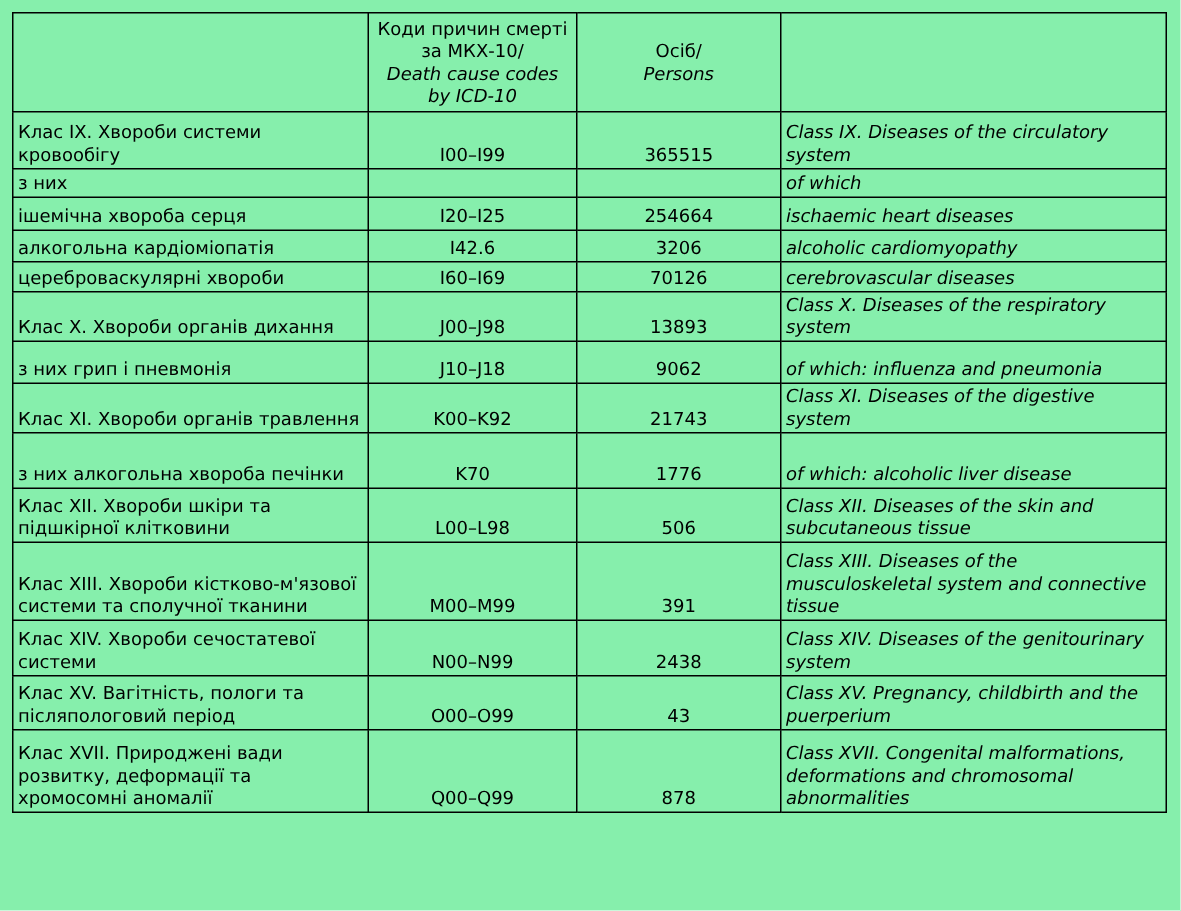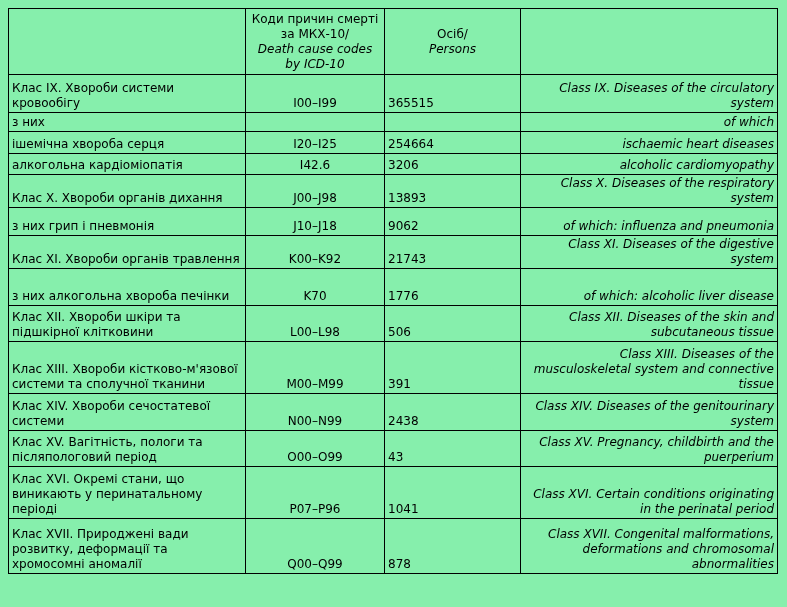--- a/index.html
+++ b/index.html
@@ -33,22 +33,22 @@
   .stat-table thead th {
     vertical-align: middle;
     text-align: center;
     height: 66px;
   }
   .stat-table tbody td {
     vertical-align: bottom;
   }
   .c1 { width: 237px; text-align: left; }
   .c2 { width: 139px; text-align: center; }
-  .c3 { width: 136px; text-align: left; padding-right: 4px; }
-  .c4 { width: 257px; text-align: right; }
+  .c3 { width: 136px; text-align: center; padding-right: 4px; }
+  .c4 { width: 257px; text-align: left; }
   .it { font-style: italic; }
   .ind { padding-left: 9px; }
   .ind-en { padding-left: 12px; }
 </style>
 </head>
 <body>
 
 <div class="page">
   <table class="stat-table">
     <thead>
@@ -85,20 +85,26 @@
           <td class="c2">I20–I25</td>
           <td class="c3">254664</td>
           <td class="c4 it ind-en">ischaemic heart diseases</td>
         </tr>
         <tr style="height: 21px;">
           <td class="c1 ind">алкогольна кардіоміопатія</td>
           <td class="c2">I42.6</td>
           <td class="c3">3206</td>
           <td class="c4 it ind-en">alcoholic cardiomyopathy</td>
         </tr>
+        <tr style="height: 20px;">
+          <td class="c1 ind">цереброваскулярні хвороби</td>
+          <td class="c2">I60–I69</td>
+          <td class="c3">70126</td>
+          <td class="c4 it ind-en">cerebrovascular diseases</td>
+        </tr>
         <tr style="height: 30px;">
           <td class="c1">Клас X. Хвороби органів дихання</td>
           <td class="c2">J00–J98</td>
           <td class="c3">13893</td>
           <td class="c4 it">Class X. Diseases of the respiratory system</td>
         </tr>
         <tr style="height: 28px;">
           <td class="c1 ind">з них грип і пневмонія</td>
           <td class="c2">J10–J18</td>
           <td class="c3">9062</td>
@@ -133,26 +139,20 @@
           <td class="c2">N00–N99</td>
           <td class="c3">2438</td>
           <td class="c4 it">Class XIV. Diseases of the genitourinary system</td>
         </tr>
         <tr style="height: 36px;">
           <td class="c1">Клас XV. Вагітність, пологи та післяпологовий період</td>
           <td class="c2">O00–O99</td>
           <td class="c3">43</td>
           <td class="c4 it">Class XV. Pregnancy, childbirth and the puerperium</td>
         </tr>
-        <tr style="height: 52px;">
-          <td class="c1">Клас XVI. Окремі стани, що виникають у перинатальному періоді</td>
-          <td class="c2">P07–P96</td>
-          <td class="c3">1041</td>
-          <td class="c4 it">Class XVI. Certain conditions originating in the perinatal period</td>
-        </tr>
         <tr style="height: 55px;">
           <td class="c1">Клас XVII. Природжені вади розвитку, деформації та хромосомні аномалії</td>
           <td class="c2">Q00–Q99</td>
           <td class="c3">878</td>
           <td class="c4 it">Class XVII. Congenital malformations, deformations and chromosomal abnormalities</td>
         </tr>
       </tbody>
   </table>
 </div>
 

